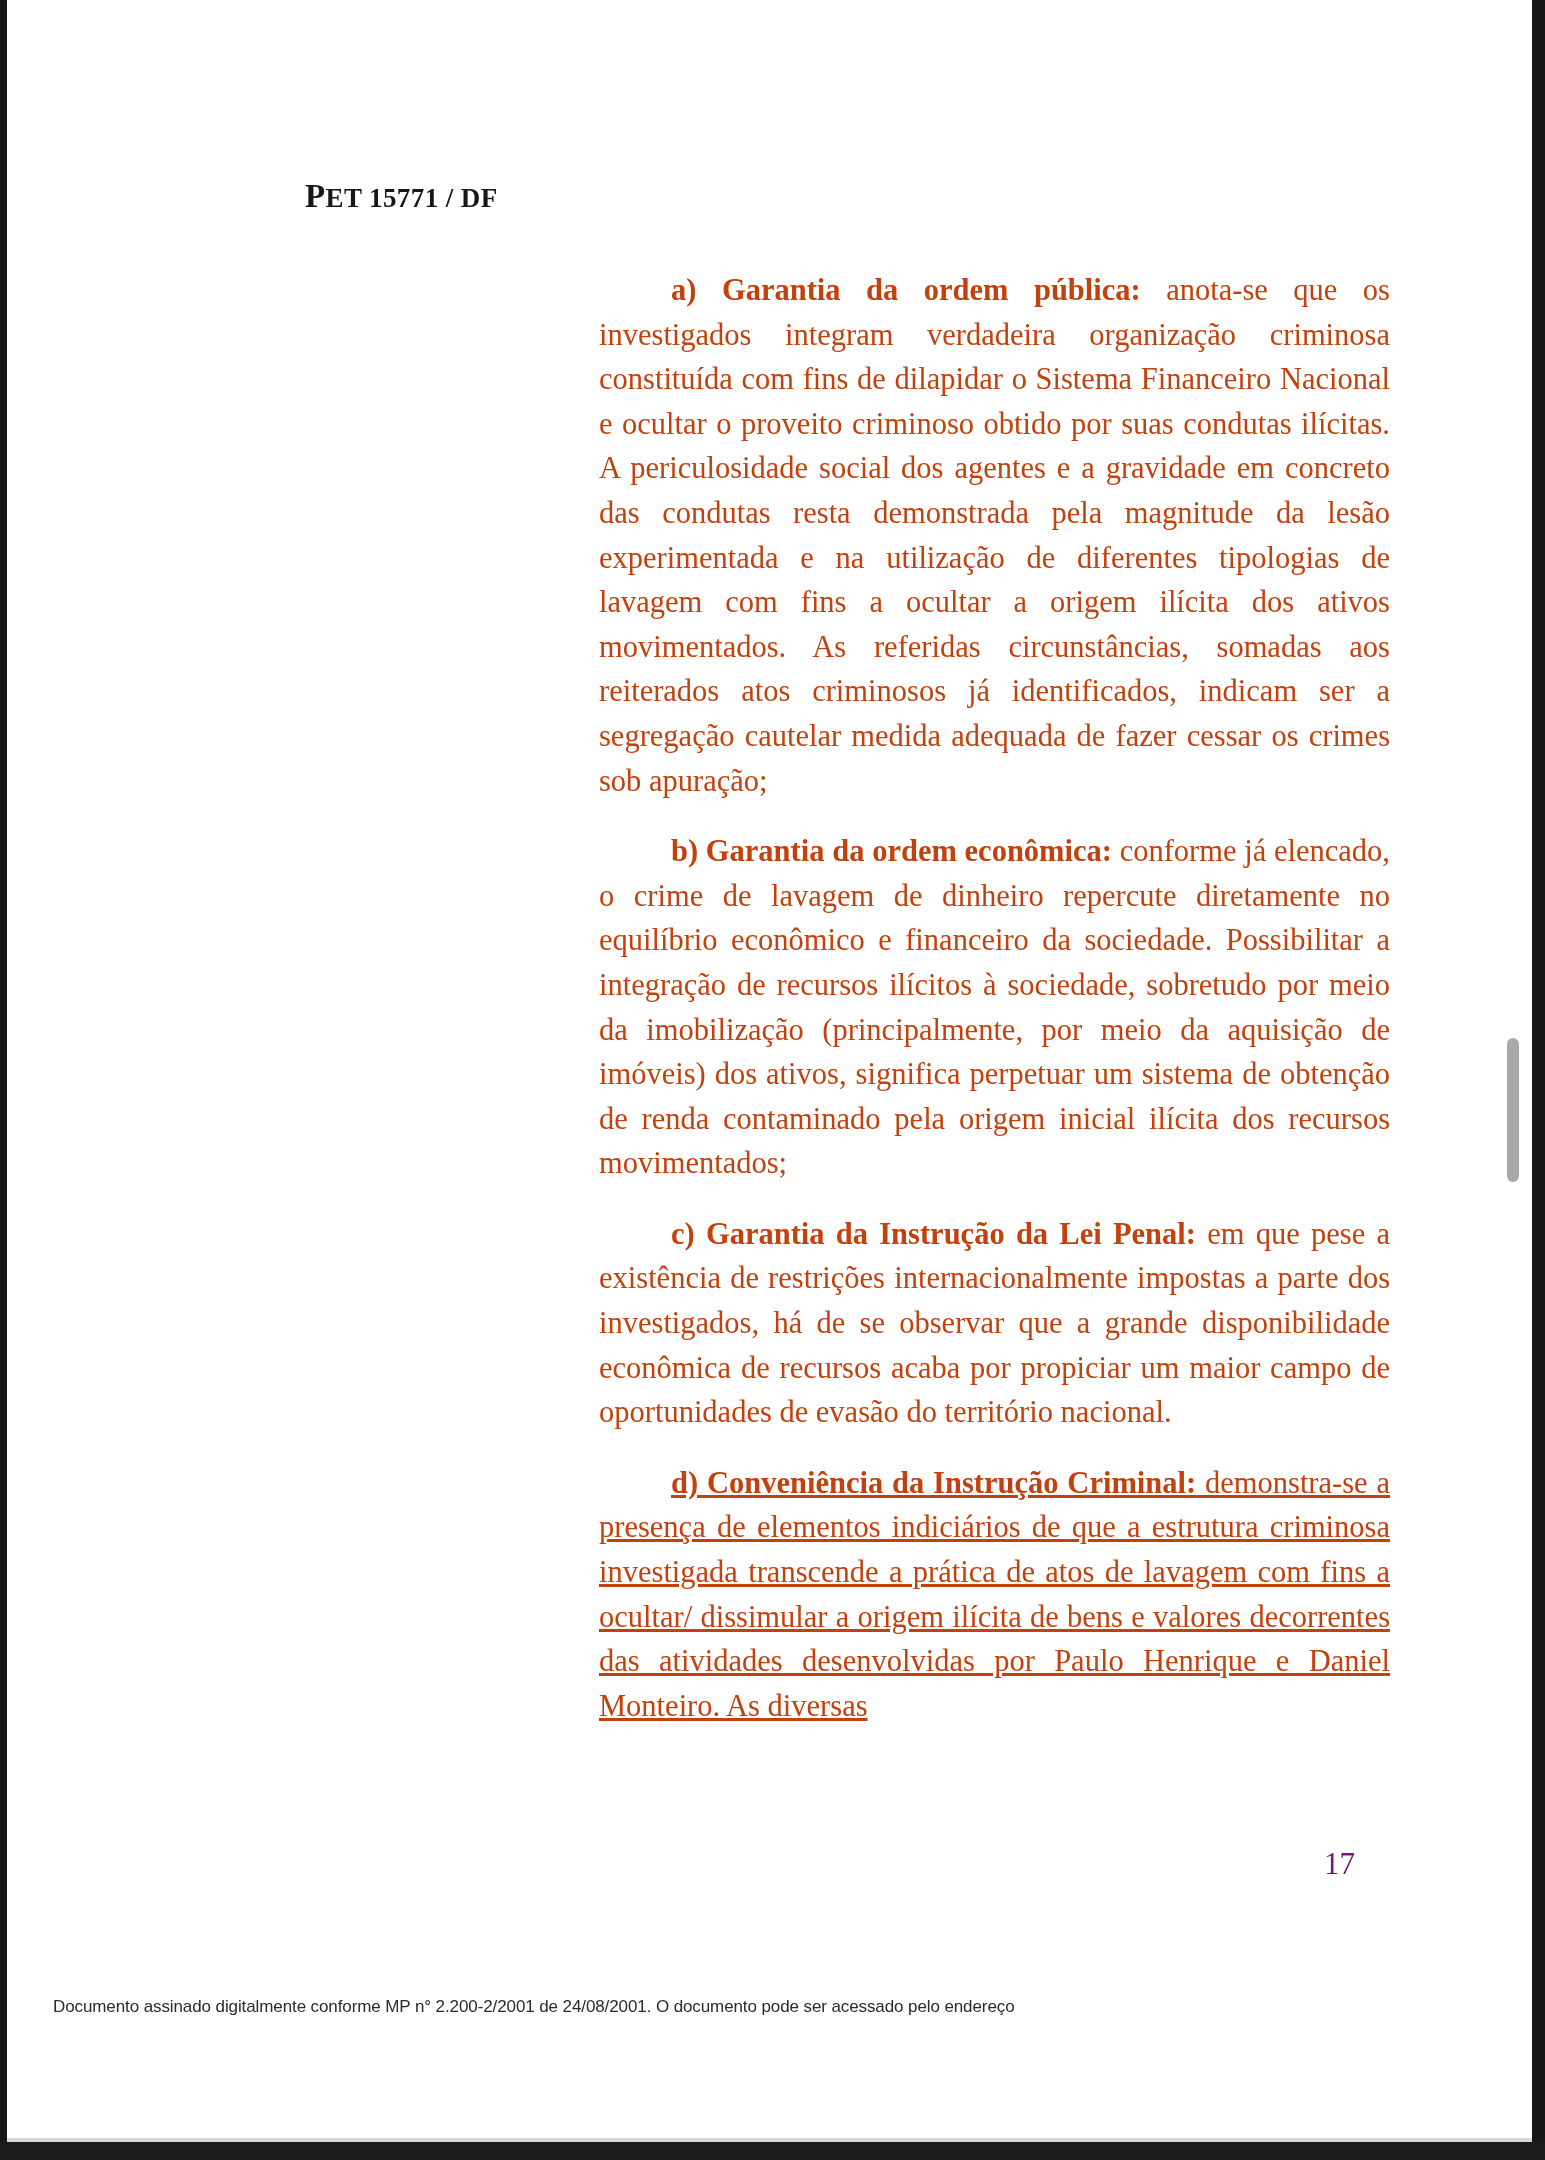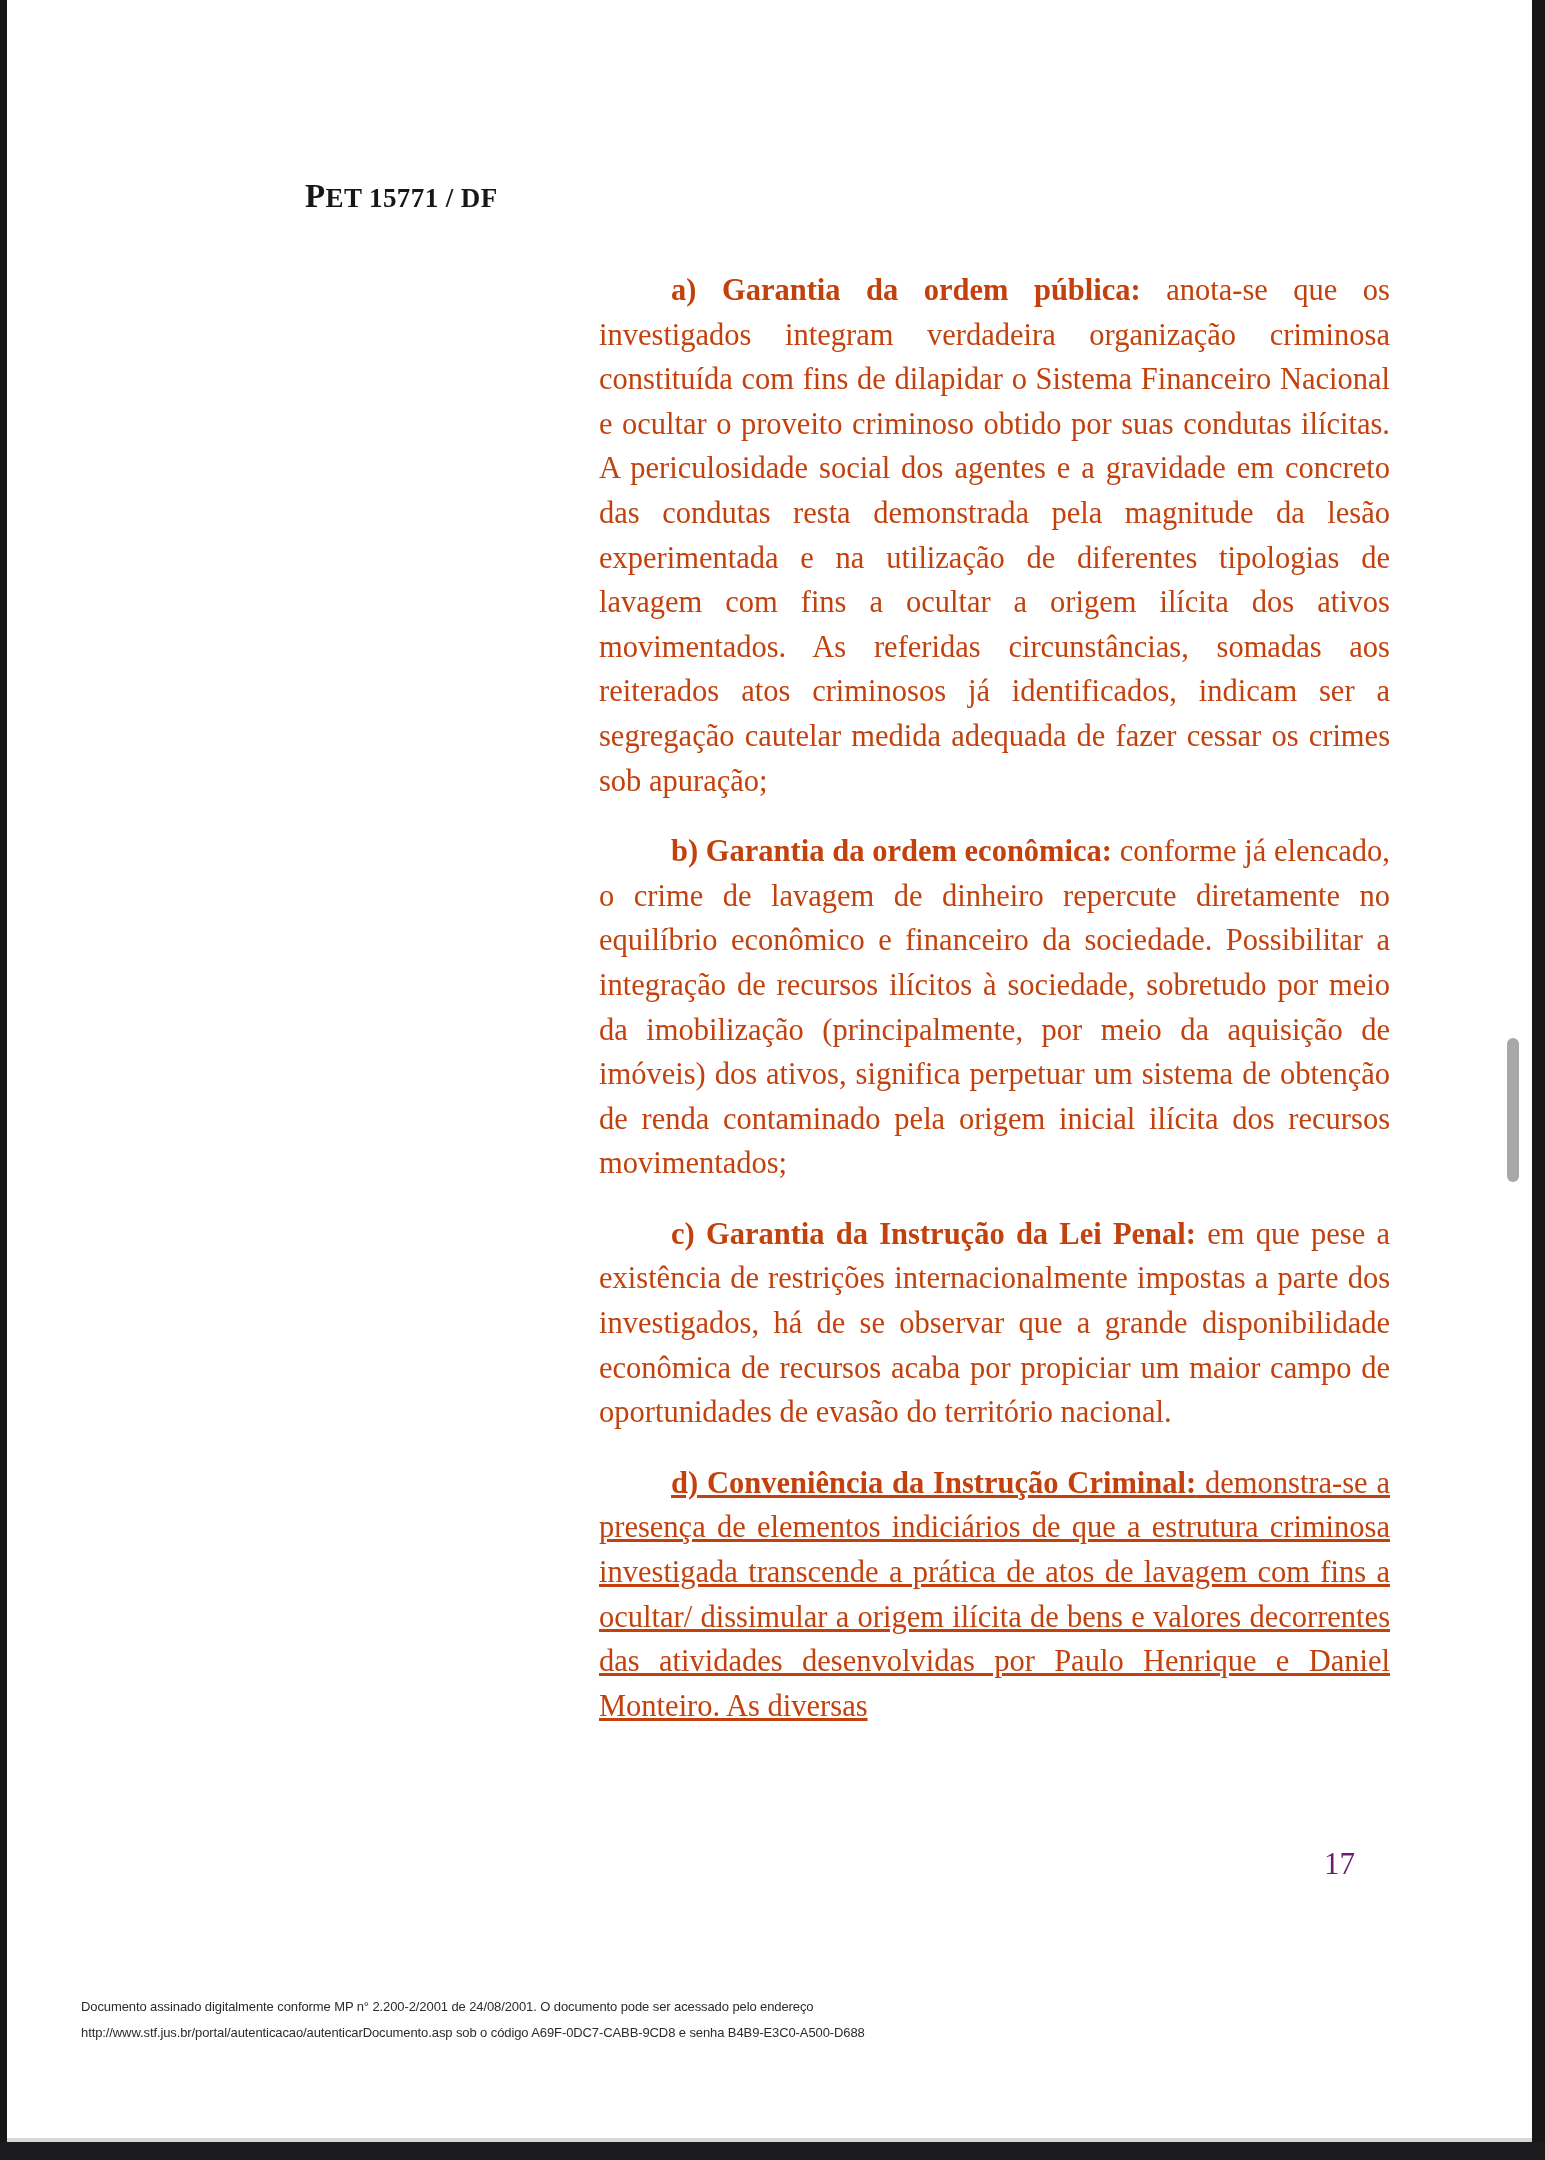--- a/index.html
+++ b/index.html
@@ -90,26 +90,25 @@
   .footer {
     position: absolute;
     left: 0;
     top: 1994px;
     width: 1525px;
     box-sizing: border-box;
     padding: 0 0 0 46px;
   }
   .footer-line {
     font-family: "Liberation Sans", "DejaVu Sans", sans-serif;
-    font-size: 13px;
+    font-size: 17px;
     line-height: 26px;
     color: #2b2b2b;
     white-space: nowrap;
     letter-spacing: -0.1px;
-    margin-left: 28px;
   }
 
   
   .sheet-bottom-edge {
     position: absolute;
     left: 7px;
     top: 2138px;
     width: 1525px;
     height: 4px;
     background: #d8d8d8;
@@ -182,21 +181,20 @@
       <p class="para">
         <b>d) Conveniência da Instrução Criminal:</b><span> demonstra-se a presença de elementos indiciários de que a estrutura criminosa investigada transcende a prática de atos de lavagem com fins a ocultar/ dissimular a origem ilícita de bens e valores decorrentes das atividades desenvolvidas por Paulo Henrique e Daniel Monteiro. As diversas</span>
       </p>
 
     </div>
 
     <div class="folio">17</div>
 
     <div class="footer">
       <div class="footer-line">Documento assinado digitalmente conforme MP n° 2.200-2/2001 de 24/08/2001. O documento pode ser acessado pelo endereço</div>
-      <div class="footer-line">http://www.stf.jus.br/portal/autenticacao/autenticarDocumento.asp sob o código A69F-0DC7-CABB-9CD8 e senha B4B9-E3C0-A500-D688</div>
     </div>
 
   </div>
 
   <div class="sheet-bottom-edge"></div>
 
   <div class="rail-left"></div>
   <div class="rail-right"></div>
   <div class="rail-bottom"></div>
 

